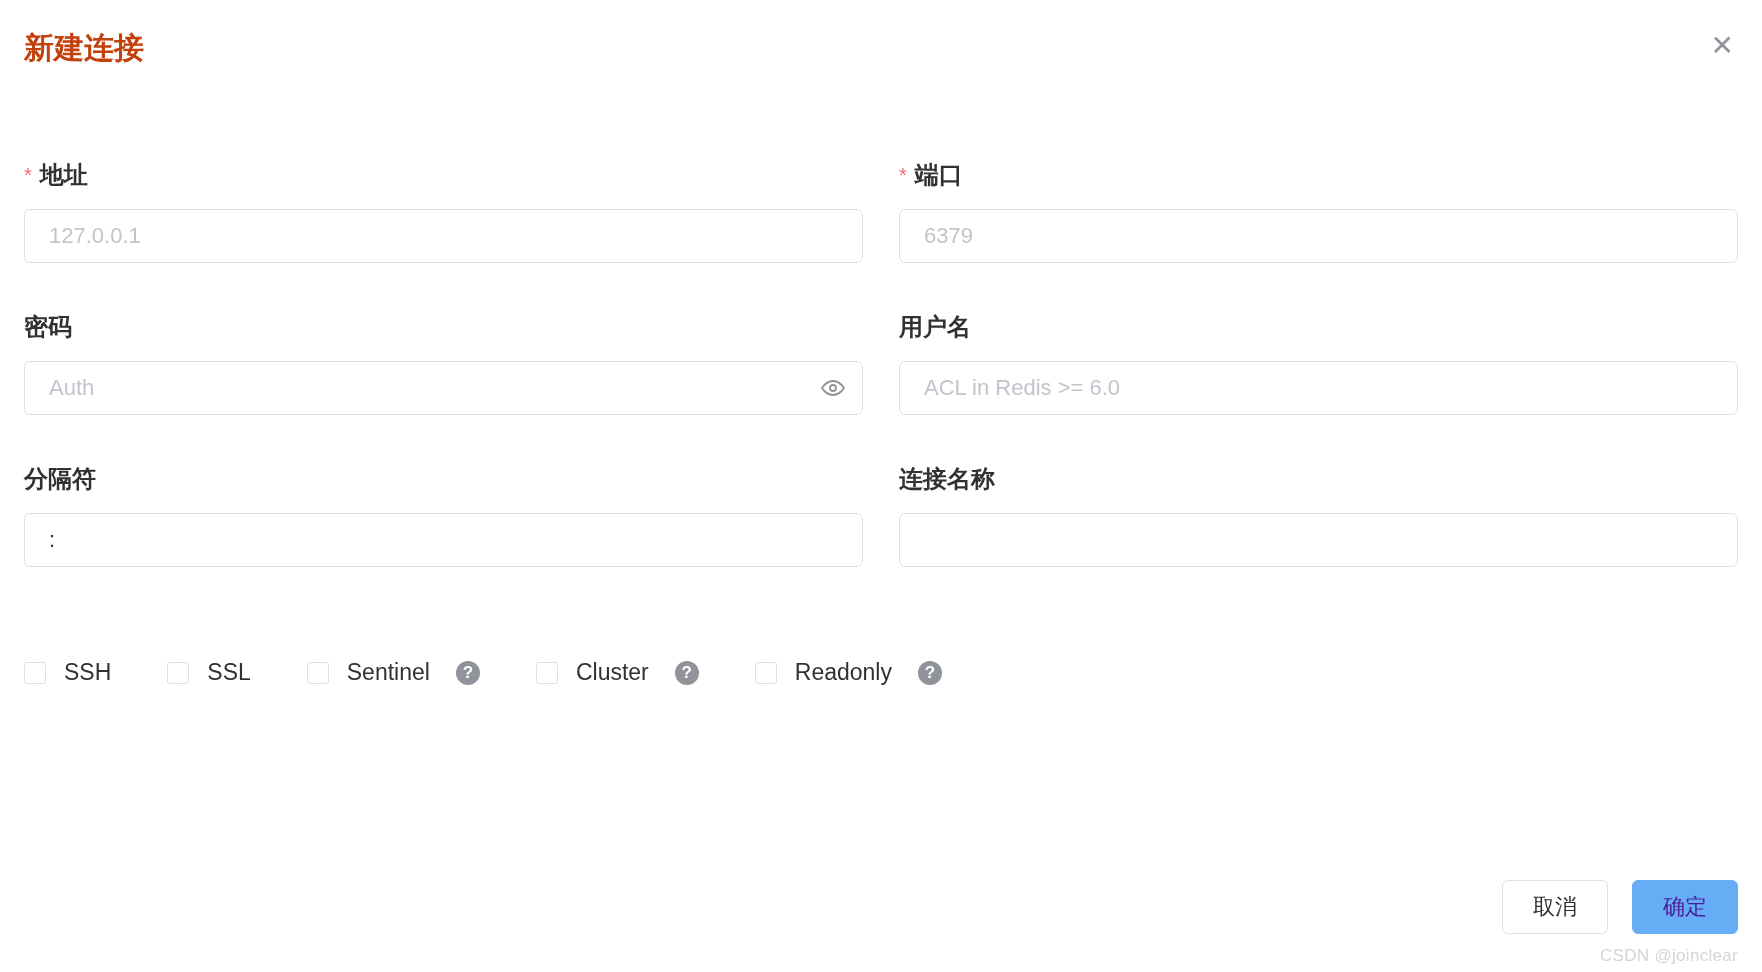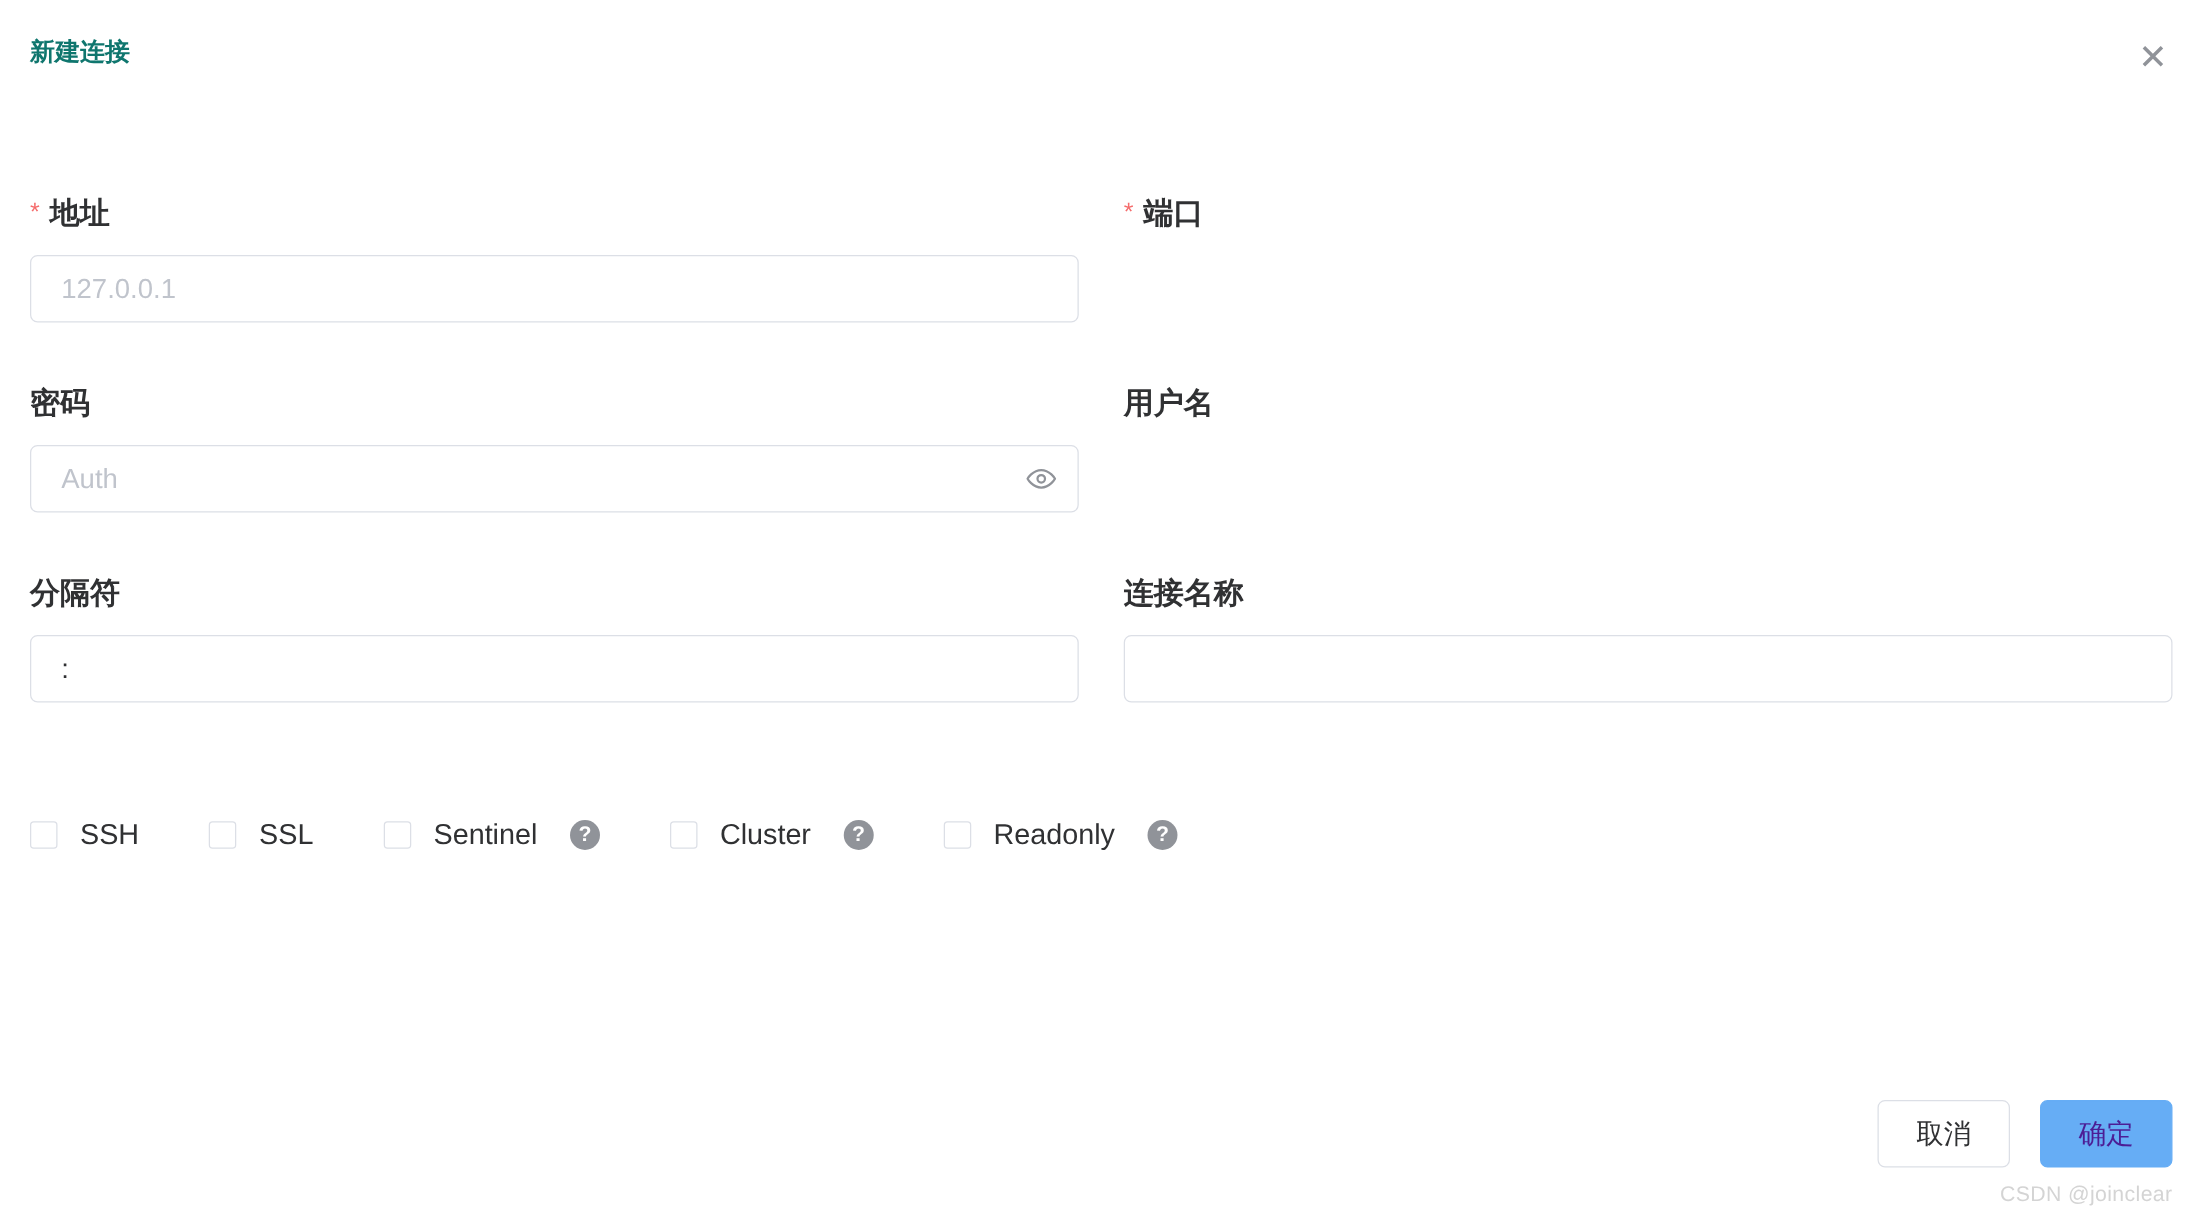--- a/index.html
+++ b/index.html
@@ -15,23 +15,23 @@
       height: 972px;
       position: relative;
       padding: 28px 24px;
     }
     .dialog-header {
       display: flex;
       justify-content: space-between;
       align-items: flex-start;
     }
     .dialog-title {
-      font-size: 20px;
+      font-size: 30px;
       font-weight: 700;
-      color: #0f766e;
+      color: #c2410c;
       font-family: Liberation Mono, monospace;
     }
     .close-btn {
       cursor: pointer;
       color: #909399;
       font-size: 28px;
       line-height: 1;
       padding: 4px;
       font-weight: 300;
     }
@@ -194,20 +194,23 @@
     <div class="form-input-wrapper">
       <input class="form-input" type="text" placeholder="127.0.0.1" style="">
     </div>
   </div>
 
   <div class="form-item">
     <div class="form-label">
       <span class="required-mark">*</span>
       <span>端口</span>
     </div>
+    <div class="form-input-wrapper">
+      <input class="form-input" type="text" placeholder="6379" style="">
+    </div>
   </div>
 
   <div class="form-item">
     <div class="form-label">
       <span>密码</span>
     </div>
     <div class="form-input-wrapper">
       <input class="form-input" type="password" style="padding-right: 24px;" placeholder="Auth">
       <span class="input-suffix eye-icon">
         <svg viewBox="0 0 24 24">
@@ -215,20 +218,23 @@
           <circle cx="12" cy="12" r="3"></circle>
         </svg>
       </span>
     </div>
   </div>
 
   <div class="form-item">
     <div class="form-label">
       <span>用户名</span>
     </div>
+    <div class="form-input-wrapper">
+      <input class="form-input" type="text" placeholder="ACL in Redis &gt;= 6.0" style="">
+    </div>
   </div>
 
   <div class="form-item">
     <div class="form-label">
       <span>分隔符</span>
     </div>
     <div class="form-input-wrapper">
       <input class="form-input" type="text" value=":" style="">
     </div>
   </div>

